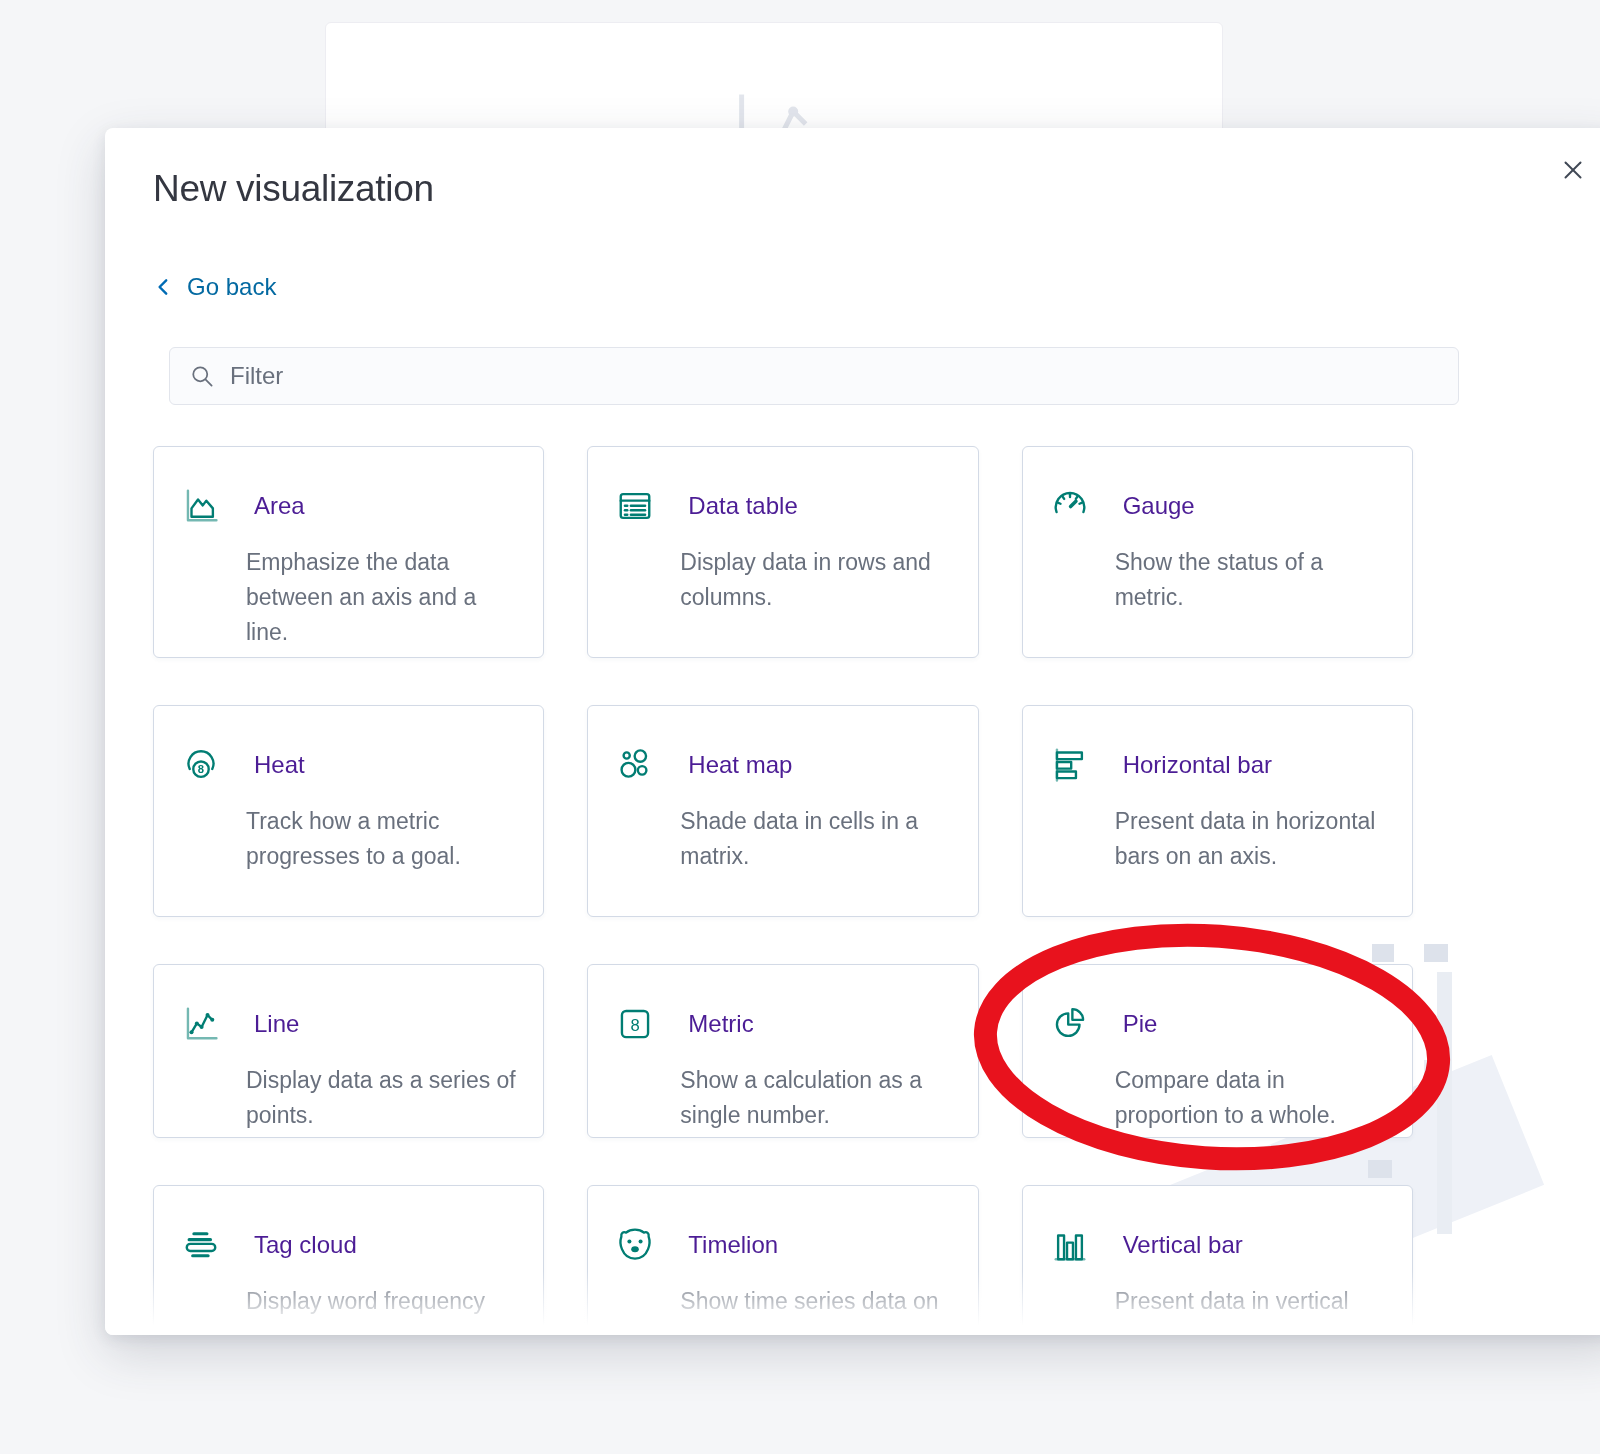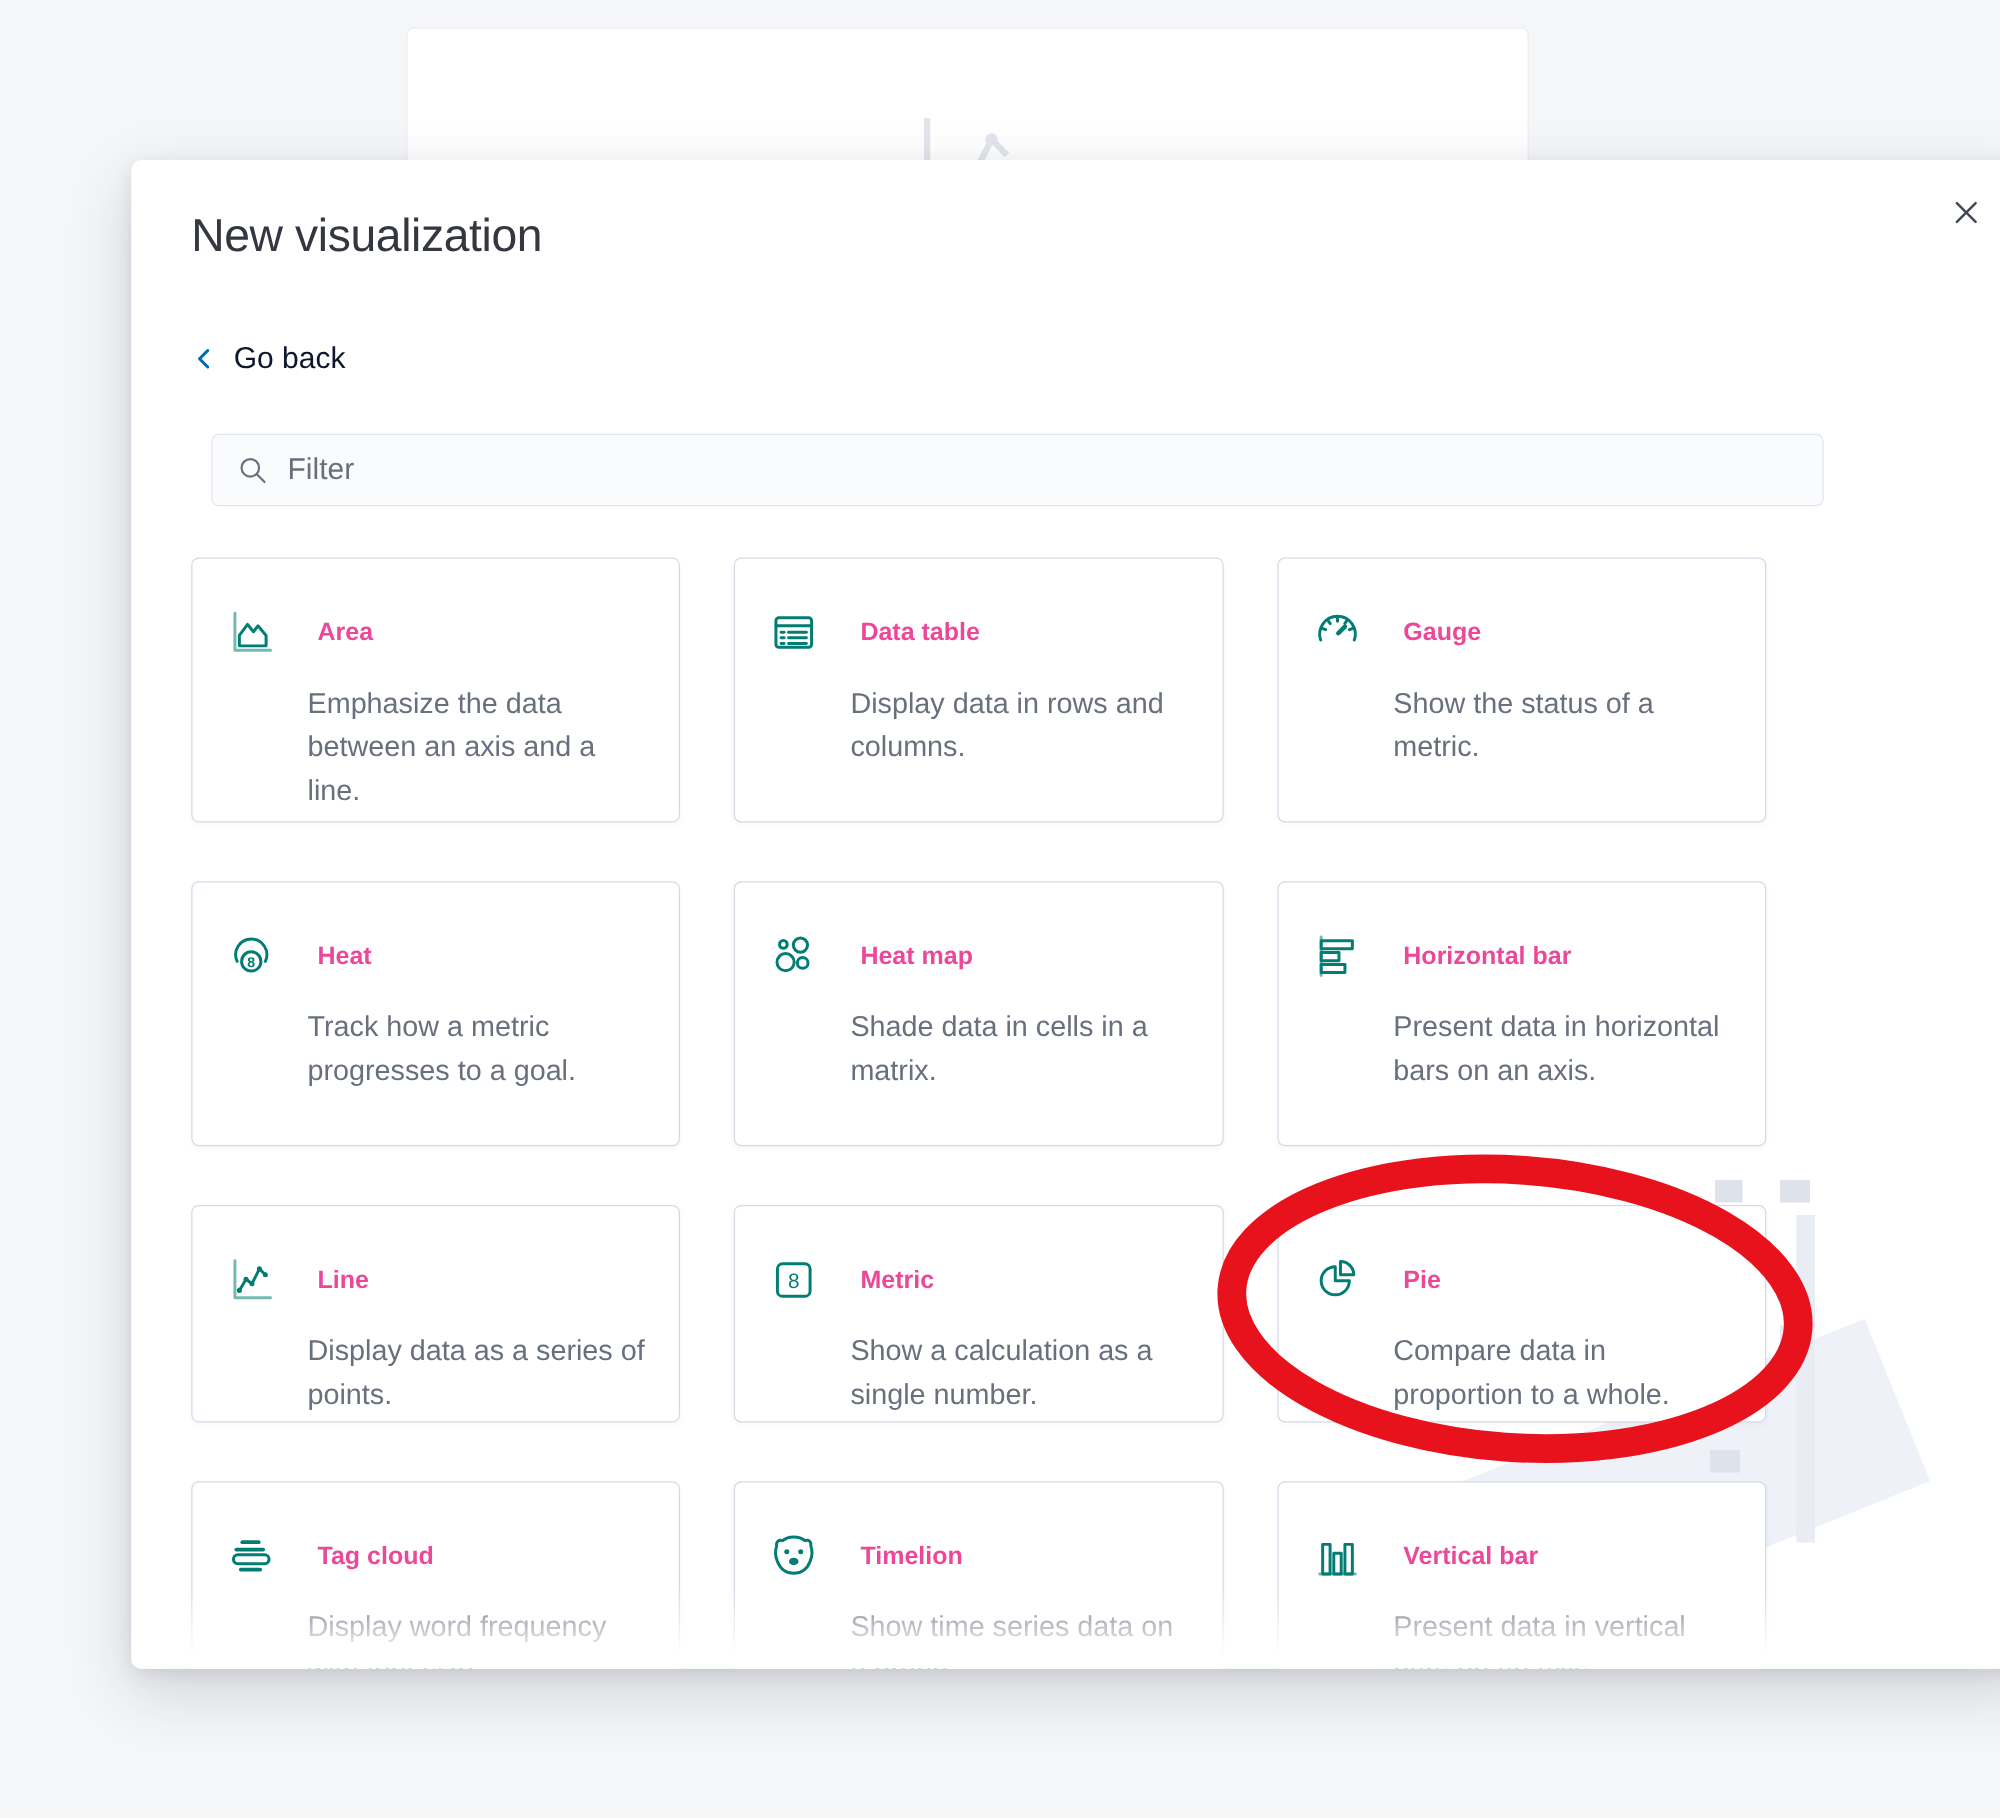--- a/index.html
+++ b/index.html
@@ -28,21 +28,21 @@
     background:none; border:none; cursor:pointer; display:flex;
     align-items:center; justify-content:center; z-index:30;
   }
   .modal-title {
     position:absolute; left:48px; top:40px;
     font-size:37px; font-weight:400; color:#343741; letter-spacing:-.3px;
     z-index:10;
   }
   .go-back {
     position:absolute; left:48px; top:145px; display:flex; align-items:center;
-    gap:12px; color:#0f172a; font-size:24px; font-weight:500;
+    gap:12px; color:#0369a1; font-size:24px; font-weight:500;
     text-decoration:none; cursor:pointer; z-index:10;
   }
   .filter-box {
     position:absolute; left:64px; top:219px; width:1290px; height:58px;
     background:#fafbfd; border:1px solid #e2e5ec; border-radius:6px;
     display:flex; align-items:center; padding:0 18px; gap:14px; z-index:10;
   }
   .filter-box input {
     flex:1; border:none; outline:none; background:transparent;
     font-family:"Liberation Sans", sans-serif;
@@ -56,21 +56,21 @@
     grid-template-rows:212px 212px 174px 212px;
     gap:47px 43px; z-index:10;
   }
   .card {
     background:#ffffff; border:1px solid #D3DAE6; border-radius:6px;
     box-shadow:0 2px 4px rgba(60,70,90,.04);
     padding:40px 26px 0 28px; cursor:pointer; position:relative;
   }
   .card-head { display:flex; align-items:center; gap:34px; }
   .card-icon { width:38px; height:38px; flex:0 0 38px; }
-  .card-title { font-size:20px; font-weight:700; color:#ec4899; }
+  .card-title { font-size:24px; font-weight:400; color:#4c1d95; }
   .card-desc {
     margin:20px 0 0 64px; font-size:23px; line-height:35px; color:#69707D;
   }
   
   .wm { position:absolute; background:#dde2eb; z-index:2; }
   .wm.light { background:#e9edf3; }
   .wm-band {
     position:absolute; left:960px; top:1010px; width:470px; height:140px;
     background:#eef1f7; transform:rotate(-22deg); z-index:2;
   }

